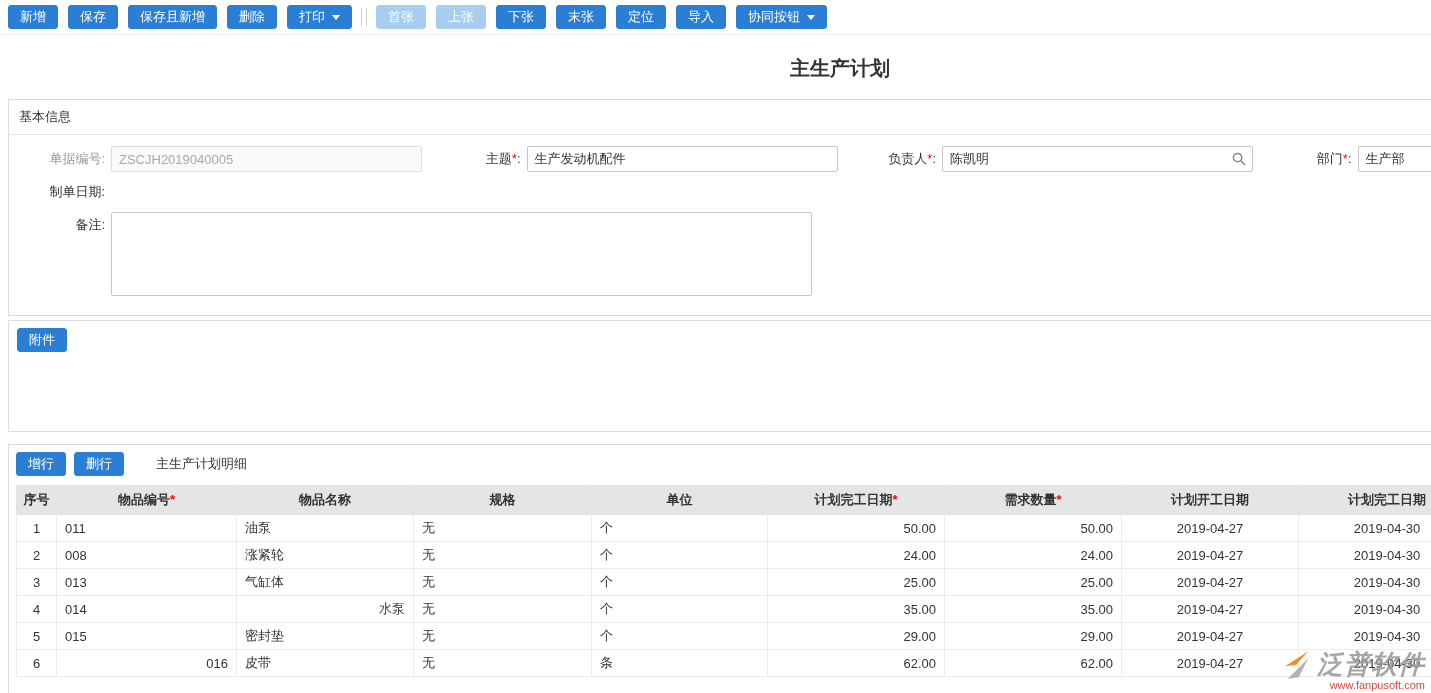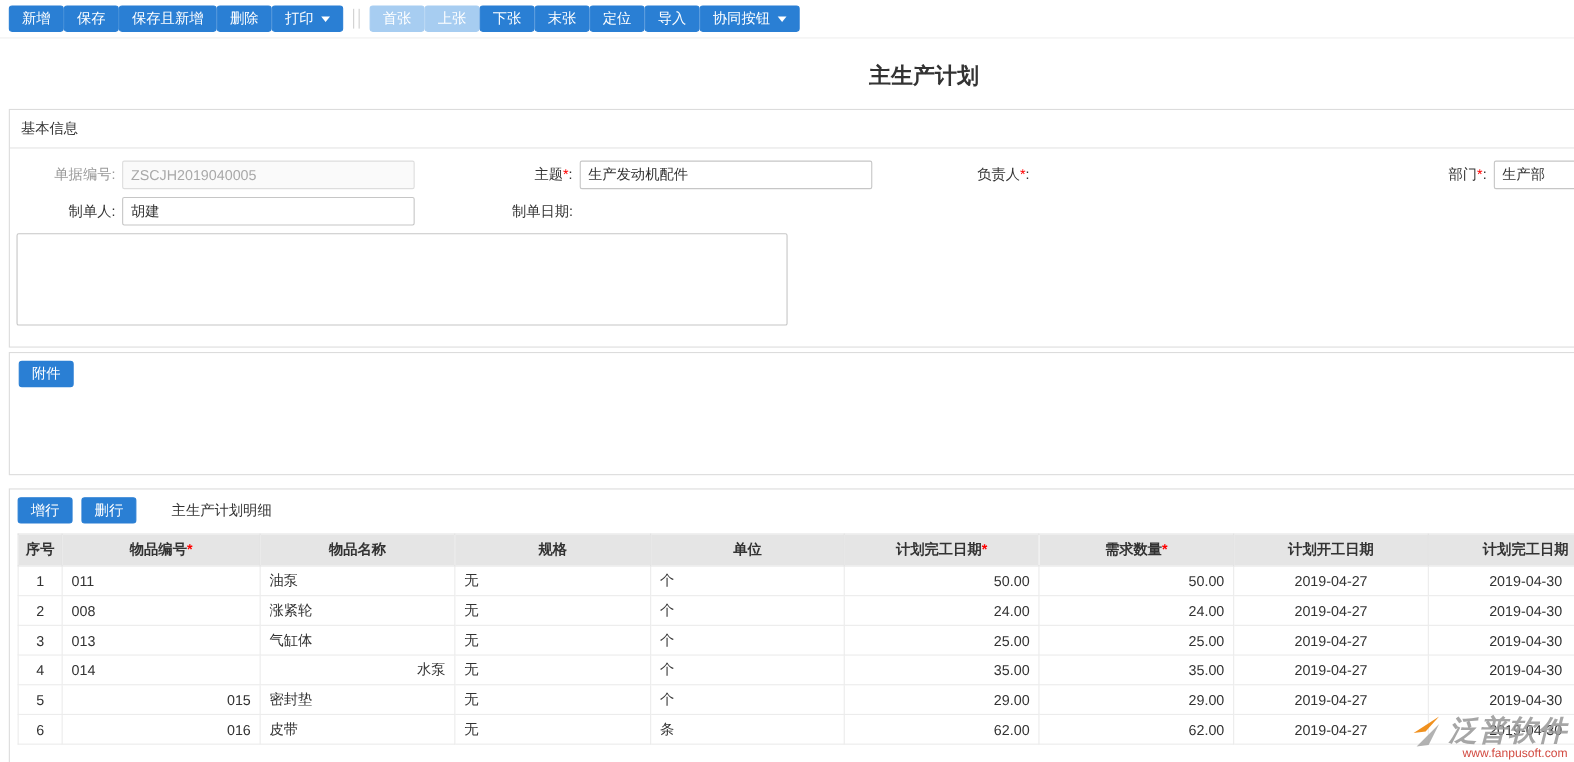--- a/index.html
+++ b/index.html
@@ -5,21 +5,21 @@
   *{box-sizing:border-box;margin:0;padding:0}
   html,body{background:#fff}
   body{
     width:1431px;height:693px;overflow:hidden;position:relative;
     font-family:"Liberation Sans","DejaVu Sans",sans-serif;color:#333;
   }
   .content{width:1680px}
 
   
   .toolbar{display:flex;align-items:center;gap:9px;height:35px;padding:0 8px;border-bottom:1px solid #efefef;background:#fff}
-  .tb-group{display:flex;align-items:flex-end;}
+  .tb-group{display:flex;align-items:flex-end;gap:10px}
   .tb-btn{
     background:var(--accent);border:1px solid var(--accent);color:#fff;
     font-size:13px;height:24px;line-height:22px;padding:0 11px;border-radius:3px;
     cursor:pointer;display:inline-flex;align-items:center;white-space:nowrap;
     font-family:inherit;
   }
   .tb-btn.disabled{background:var(--accent-disabled);border-color:var(--accent-disabled)}
   .caret{width:0;height:0;border-left:4px solid transparent;border-right:4px solid transparent;border-top:5px solid #fff;margin-left:7px;display:inline-block}
   .divider{width:1px;height:18px;background:#cfcfcf}
   .divider + .divider{margin-left:-5px}
@@ -34,21 +34,21 @@
 
   
   .form-grid{padding:11px 0 12px}
   .form-row{display:flex;margin-bottom:7px}
   .field{display:flex;width:416px}
   .field.wide{width:832px}
   .field label{width:96px;text-align:right;font-size:13px;line-height:26px;color:#333;white-space:nowrap}
   .field label.dim{color:#999}
   .ctl{position:relative;margin-left:6px}
   input.txt{
-    width:266px;height:26px;border:1px solid #c6c6c6;border-radius:2px;
+    width:311px;height:26px;border:1px solid #c6c6c6;border-radius:2px;
     font-size:13px;padding:0 7px;color:#333;background:#fff;font-family:inherit;
   }
   input.txt.readonly{background:#fafafa;color:#a9a9a9;border-color:#ddd}
   textarea.txta{
     width:701px;height:84px;border:1px solid #c6c6c6;border-radius:2px;
     font-size:13px;padding:4px 7px;color:#333;resize:none;font-family:inherit;display:block;
   }
   .req{color:var(--required)}
   .search-icon{position:absolute;right:7px;top:6px;width:14px;height:14px}
 
@@ -143,43 +143,45 @@
           </div>
         </div>
         <div class="field">
           <label><span>主题</span><span class="req">*</span><span>:</span></label>
           <div class="ctl">
             <input class="txt" value="生产发动机配件" style="">
           </div>
         </div>
         <div class="field">
           <label><span>负责人</span><span class="req">*</span><span>:</span></label>
+          <div class="ctl">
+            <input class="txt" value="陈凯明" style="">
+            <svg class="search-icon" viewBox="0 0 14 14">
+              <circle cx="5.6" cy="5.6" r="4.2" fill="none" stroke="#8a8a8a" stroke-width="1.5"></circle>
+              <line x1="8.9" y1="8.9" x2="13" y2="13" stroke="#8a8a8a" stroke-width="1.5"></line>
+            </svg>
+          </div>
         </div>
         <div class="field">
           <label><span>部门</span><span class="req">*</span><span>:</span></label>
           <div class="ctl">
             <input class="txt" value="生产部" style="">
           </div>
         </div>
       </div>
 
       <div class="form-row">
-        <div class="field">
-          <label><span>制单人</span><span class="req"></span><span>:</span></label>
-          <div class="ctl">
-            <input class="txt" value="胡建" style="">
-          </div>
-        </div>
         <div class="field">
           <label><span>制单日期</span><span class="req"></span><span>:</span></label>
         </div>
       </div>
 
       <div class="form-row">
         <div class="field wide">
+          <label><span>备注</span><span class="req"></span><span>:</span></label>
           <div class="ctl">
             <textarea class="txta" style=""></textarea>
           </div>
         </div>
       </div>
 
     </div>
   </div>
 
   <div class="panel attach-panel">
@@ -257,21 +259,21 @@
             <td style="text-align: right;">水泵</td>
             <td style="text-align: left;">无</td>
             <td style="text-align: left;">个</td>
             <td style="text-align: right;">35.00</td>
             <td style="text-align: right;">35.00</td>
             <td style="text-align: center;">2019-04-27</td>
             <td style="text-align: center;">2019-04-30</td>
           </tr>
           <tr>
             <td style="text-align: center;">5</td>
-            <td style="text-align: right;">015</td>
+            <td style="text-align: left;">015</td>
             <td style="text-align: left;">密封垫</td>
             <td style="text-align: left;">无</td>
             <td style="text-align: left;">个</td>
             <td style="text-align: right;">29.00</td>
             <td style="text-align: right;">29.00</td>
             <td style="text-align: center;">2019-04-27</td>
             <td style="text-align: center;">2019-04-30</td>
           </tr>
           <tr>
             <td style="text-align: center;">6</td>

